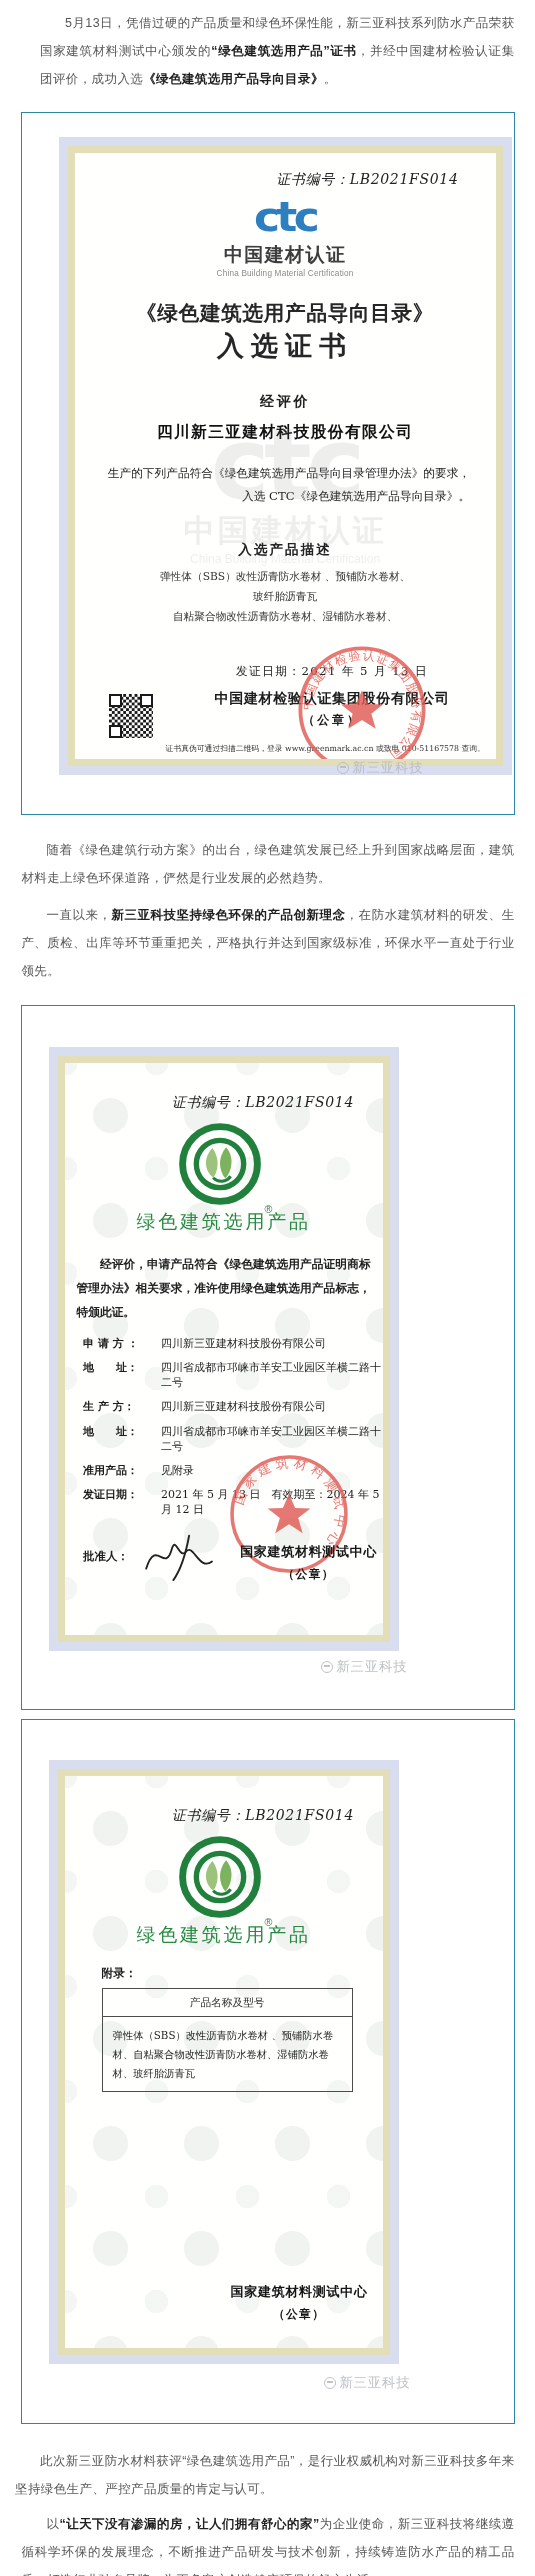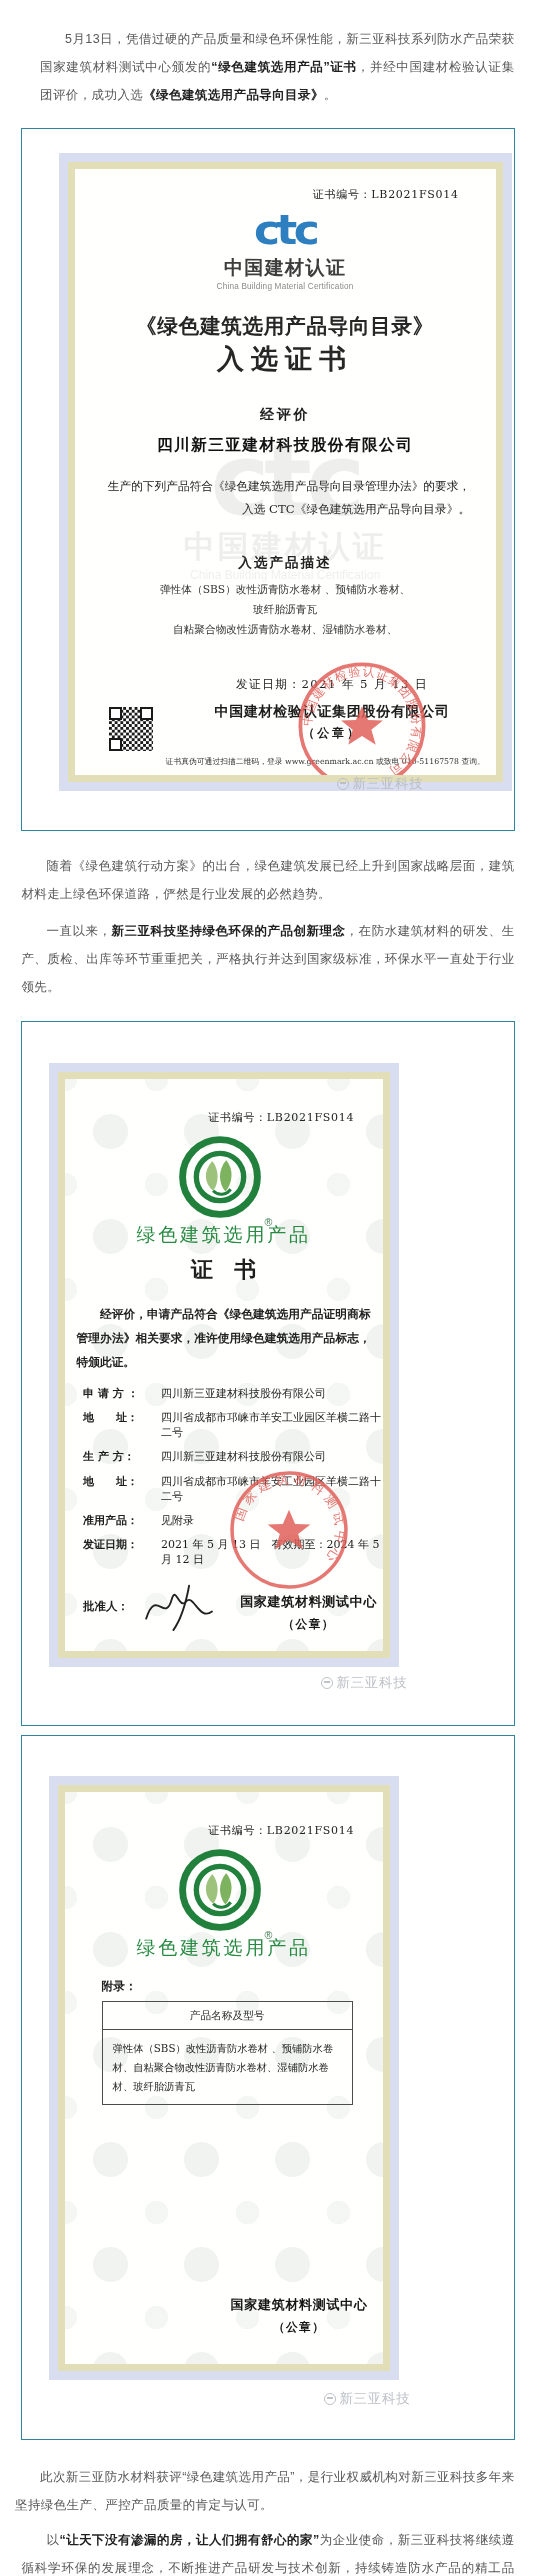--- a/index.html
+++ b/index.html
@@ -3,21 +3,21 @@
 <meta charset="utf-8">
 <style>
   html,body{margin:0;padding:0;background:#ffffff;}
   body{width:536px;font-family:"Liberation Sans",sans-serif;color:#555;}
   .page{width:536px;overflow:hidden;}
 
   
   .para{margin:0;padding:0 21.4px;font-size:12.5px;line-height:2.25;text-align:justify;
         color:#575757;text-indent:2em;letter-spacing:0.4px;}
   .para b{color:#1f1f1f;font-weight:bold;}
-  .p1{margin-top:25px;padding-left:40px;}
+  .p1{margin-top:9px;padding-left:40px;}
   .p2{margin-top:21.4px;}
   .p3{margin-top:8.5px;}
   .p4{margin-top:23px;padding-left:15px;}
   .p5{margin-top:7.1px;padding-bottom:15.7px;}
 
   
   .cert-block{position:relative;margin:18.5px 20.6px 0 20.6px;border:0.7px solid #2f86a0;
               background:#fff;box-sizing:border-box;}
   .cb1{height:703px;padding-top:24px;}
   .cb2{height:705px;margin-top:20px;padding-top:41px;}
@@ -28,22 +28,22 @@
   .scan-wide{width:453px;margin-left:37px;height:638px;}
   .scan-narrow{width:350px;margin-left:27px;height:604px;}
   .guilloche{height:100%;box-sizing:border-box;border:9.3px solid #d8def0;position:relative;}
   .guilloche-in{height:100%;box-sizing:border-box;border:7.1px solid #e2dfb8;background:#fffffe;
                 position:relative;overflow:hidden;}
   .medallions{background-image:
       radial-gradient(circle, rgba(150,170,150,.14) 0 17px, rgba(150,170,150,0) 18px),
       radial-gradient(circle, rgba(150,170,150,.10) 0 11.4px, rgba(150,170,150,0) 12px);
       background-size:91px 105px,91px 105px;background-position:0 0,46px 53px;}
 
-  .cert-no{font-family:"DejaVu Serif",serif;font-size:11px;color:#222;text-align:right;
-           padding-right:37px;margin-top:18.5px;letter-spacing:0.7px;}
+  .cert-no{font-family:"DejaVu Serif",serif;font-size:14px;color:#222;text-align:right;
+           padding-right:37px;margin-top:18.5px;letter-spacing:0.7px;font-style:italic;}
   .cert-no-n{margin-top:31px;padding-right:28.5px;}
 
   
   .ctc-logo{text-align:center;margin-top:5.7px;}
   .ctc-word{font-family:"DejaVu Sans",sans-serif;font-weight:900;font-size:44px;line-height:1;
             color:#2e7fc0;letter-spacing:-3.6px;display:inline-block;transform:scaleY(.92);}
   .ctc-cn{font-size:19px;font-weight:bold;color:#3d3d3d;letter-spacing:1.4px;margin-top:2.8px;}
   .ctc-en{font-size:8.2px;color:#8a8a8a;margin-top:1.4px;letter-spacing:0.2px;}
 
   .c1-title{font-size:20.6px;font-weight:bold;color:#262626;text-align:center;margin-top:20px;
@@ -206,21 +206,20 @@
             <svg viewBox="0 0 110 110">
               <circle cx="55" cy="55" r="49" fill="none" stroke="#20803c" stroke-width="9"></circle>
               <circle cx="55" cy="55" r="31" fill="none" stroke="#20803c" stroke-width="7"></circle>
               <path d="M45,34 C33,47 34,63 46,73 C53,64 55,47 45,34 Z" fill="#9cc27c"></path>
               <path d="M63,33 C52,46 53,63 62,74 C71,64 74,45 63,33 Z" fill="#7db35f"></path>
               <path d="M46,73 C53,80 63,79 69,71" fill="none" stroke="#20803c" stroke-width="4"></path>
             </svg><span class="rmark">®</span>
           </div>
 
           <div class="g-title">绿色建筑选用产品</div>
-          <div class="g-cert">证书</div>
 
           <div class="c2-body">经评价，申请产品符合《绿色建筑选用产品证明商标管理办法》相关要求，准许使用绿色建筑选用产品标志，特颁此证。</div>
 
           <div class="fields">
             <div class="frow">
                 <span class="flabel">申 请 方 ：</span>
                 <span class="fvalue">四川新三亚建材科技股份有限公司</span>
               </div>
             <div class="frow">
                 <span class="flabel">地　　址：</span>

